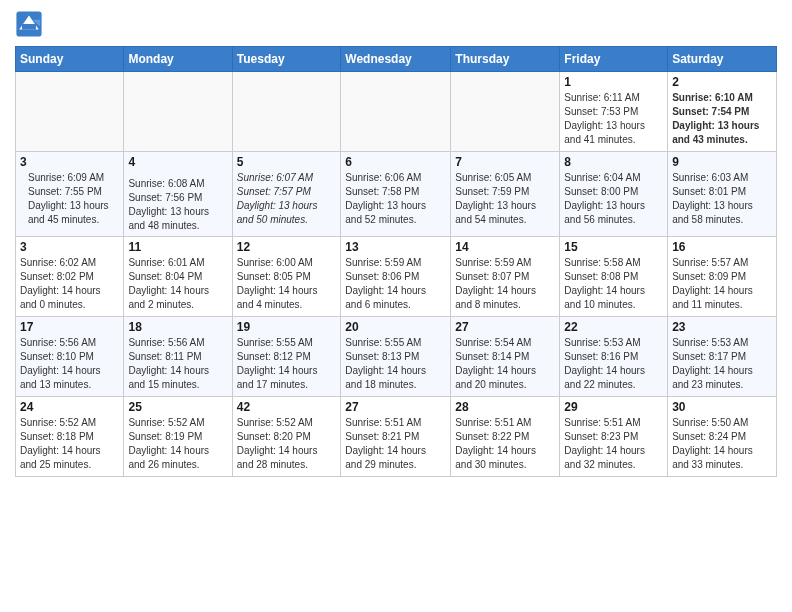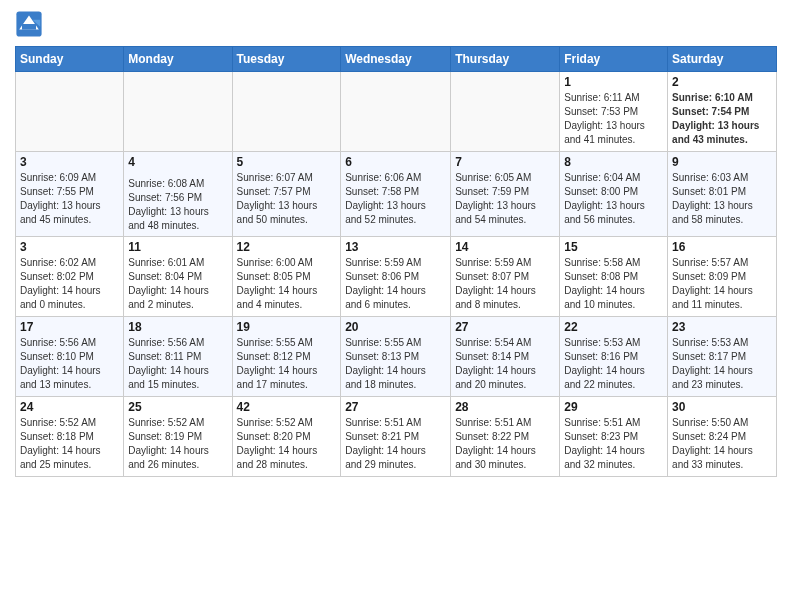--- a/index.html
+++ b/index.html
@@ -147,35 +147,35 @@
             <span class="day-num">2</span>
             <div class="day-info" style="white-space: pre-line; font-weight: bold;">Sunrise: 6:10 AM
 Sunset: 7:54 PM
 Daylight: 13 hours
 and 43 minutes.</div>
           </td>
         </tr>
         <tr>
           <td>
             <span class="day-num">3</span>
-            <div class="day-info" style="white-space: pre-line;">Sunrise: 6:09 AM
+            <div class="day-info" style="white-space: pre-line; margin-left: 8px;">Sunrise: 6:09 AM
 Sunset: 7:55 PM
 Daylight: 13 hours
 and 45 minutes.</div>
           </td>
           <td>
             <span class="day-num">4</span>
             <div class="day-info" style="white-space: pre-line; margin-top: 8px;">Sunrise: 6:08 AM
 Sunset: 7:56 PM
 Daylight: 13 hours
 and 48 minutes.</div>
           </td>
           <td>
             <span class="day-num">5</span>
-            <div class="day-info" style="white-space: pre-line;">Sunrise: 6:07 AM
+            <div class="day-info" style="white-space: pre-line; font-style: italic;">Sunrise: 6:07 AM
 Sunset: 7:57 PM
 Daylight: 13 hours
 and 50 minutes.</div>
           </td>
           <td>
             <span class="day-num">6</span>
             <div class="day-info" style="white-space: pre-line;">Sunrise: 6:06 AM
 Sunset: 7:58 PM
 Daylight: 13 hours
 and 52 minutes.</div>

